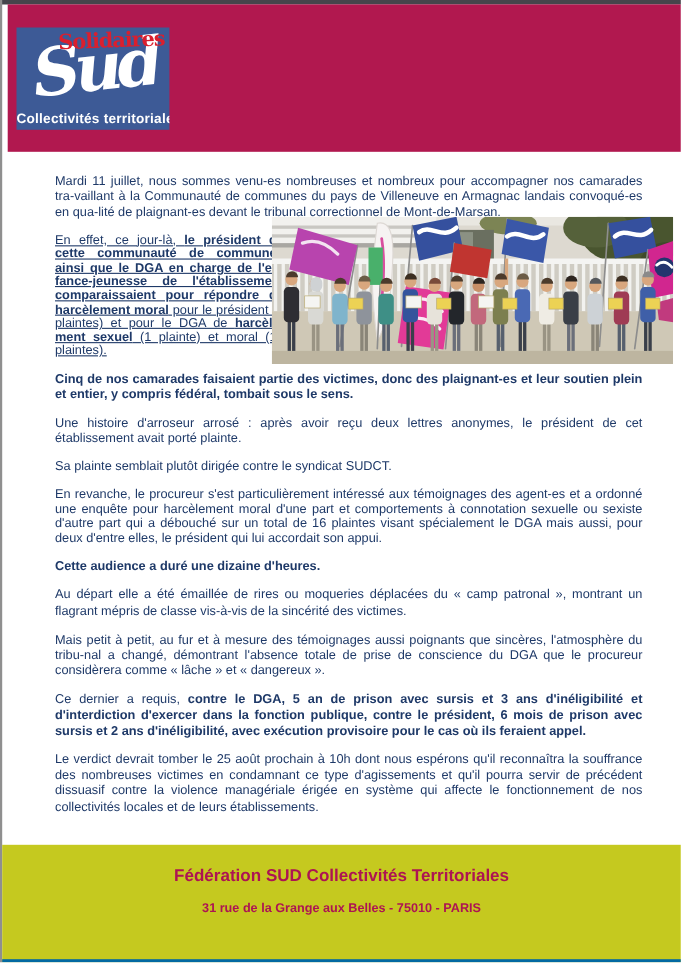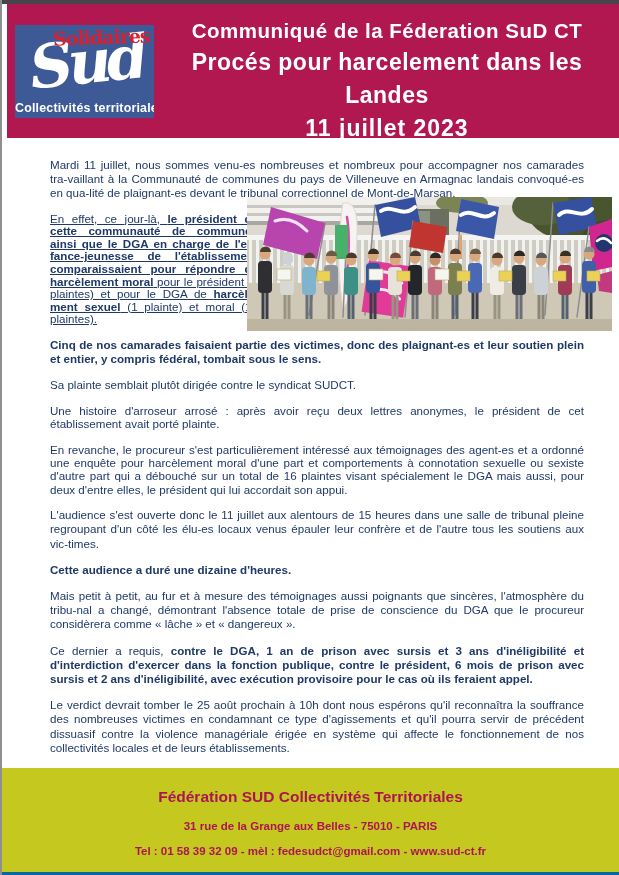--- a/index.html
+++ b/index.html
@@ -57,39 +57,34 @@
 <body>
 
 <div class="page">
 
   <div class="header">
     <div class="logo">
       <div class="sud">Sud</div>
       <div class="solidaires">Solidaires</div>
       <div class="coll">Collectivités territoriales</div>
     </div>
-    <div class="titles">
-      <div class="l1">Communiqué de la Féderation SuD CT</div>
-      <div class="l2">Procés pour harcelement  dans les Landes</div>
-      <div class="l3">11 juillet 2023</div>
-    </div>
   </div>
 
   <div class="content">
     <div>
         <div class="para"><span>Mardi 11 juillet, nous sommes venu-es nombreuses et nombreux pour accompagner nos camarades tra-vaillant à la Communauté de communes du pays de Villeneuve en Armagnac landais convoqué-es en qua-lité de plaignant-es devant le tribunal correctionnel de Mont-de-Marsan.</span></div>
         <div class="para gap tight"><span>En effet, ce jour-là, </span><span class="b">le président de cette communauté de communes ainsi que le DGA en charge de l'en-fance-jeunesse de l'établissement comparaissaient pour répondre de harcèlement moral</span><span> pour le président (2 plaintes) et pour le DGA de </span><span class="b">harcèle-ment sexuel</span><span> (1 plainte) et moral (13 plaintes).</span></div>
         <div class="para gap "><span class="b">Cinq de nos camarades faisaient partie des victimes, donc des plaignant-es et leur soutien plein et entier, y compris fédéral, tombait sous le sens.</span></div>
+        <div class="para gap mid"><span>Une histoire d'arroseur arrosé : après avoir reçu deux lettres anonymes, le président de cet établissement avait porté plainte.</span></div>
         <div class="para mid"><span>Sa plainte semblait plutôt dirigée contre le syndicat SUDCT.</span></div>
-        <div class="para gap mid"><span>Une histoire d'arroseur arrosé : après avoir reçu deux lettres anonymes, le président de cet établissement avait porté plainte.</span></div>
         <div class="para mid"><span>En revanche, le procureur s'est particulièrement intéressé aux témoignages des agent-es et a ordonné une enquête pour harcèlement moral d'une part et comportements à connotation sexuelle ou sexiste d'autre part qui a débouché sur un total de 16 plaintes visant spécialement le DGA mais aussi, pour deux d'entre elles, le président qui lui accordait son appui.</span></div>
-        <div class="para gap "><span>L'audience  s'est ouverte donc le 11 juillet aux alentours de 15 heures dans une salle de tribunal pleine regroupant d'un côté les élu-es locaux venus épauler leur confrère et de l'autre tous les soutiens aux vic-times.</span></div>
         <div class="para gap "><span class="b">Cette audience a duré une dizaine d'heures.</span></div>
+        <div class="para gap "><span>Au départ elle a été émaillée de rires ou moqueries déplacées du « camp patronal », montrant un flagrant mépris de classe vis-à-vis de la sincérité des victimes.</span></div>
         <div class="para gap "><span>Mais petit à petit, au fur et à mesure des témoignages aussi poignants que sincères, l'atmosphère du tribu-nal a changé, démontrant l'absence totale de prise de conscience du DGA que le procureur considèrera comme « lâche » et « dangereux ».</span></div>
-        <div class="para gap "><span>Ce dernier a requis, </span><span class="b">contre le DGA, 1 an de prison avec sursis et 3 ans d'inéligibilité et d'interdiction d'exercer dans la fonction publique, contre le président, 6 mois de prison avec sursis et 2 ans d'inéligibilité, avec exécution provisoire pour le cas où ils feraient appel.</span></div>
+        <div class="para gap "><span>Ce dernier a requis, </span><span class="b">contre le DGA, 5 an de prison avec sursis et 3 ans d'inéligibilité et d'interdiction d'exercer dans la fonction publique, contre le président, 6 mois de prison avec sursis et 2 ans d'inéligibilité, avec exécution provisoire pour le cas où ils feraient appel.</span></div>
         <div class="para gap "><span>Le verdict devrait tomber le 25 août prochain à 10h dont nous espérons qu'il reconnaîtra la souffrance des nombreuses victimes en condamnant ce type d'agissements et qu'il pourra servir de précédent dissuasif contre la violence managériale érigée en système qui affecte le fonctionnement de nos collectivités locales et de leurs établissements.</span></div>
       </div>
   </div>
 
   <div class="photo">
     <svg viewBox="0 0 365 134" width="365" height="134">
       <g>
         <rect width="365" height="134" fill="#ddd9d0"></rect>
         <rect x="0" y="0" width="150" height="26" fill="#f2f1ee"></rect>
         <rect x="0" y="8" width="150" height="3" fill="#c9c7c2"></rect>
@@ -320,17 +315,16 @@
         <rect x="306" y="74" width="13" height="10" fill="#ecd254"></rect>
         <rect x="340" y="74" width="13" height="10" fill="#ecd254"></rect>
       </g>
     </svg>
   </div>
 
   <div class="footer">
     <div>
         <div class="fline f1"><span>Fédération SUD Collectivités Territoriales</span></div>
         <div class="fline f2"><span>31 rue de la Grange aux Belles - </span><span class="b">75010</span><span> - PARIS</span></div>
-        <div class="fline f3"><span>Tel : 01 58 39 32 09 - mèl : fedesudct@gmail.com - www.sud-ct.fr</span></div>
       </div>
   </div>
 
 </div>
 
 </body></html>

